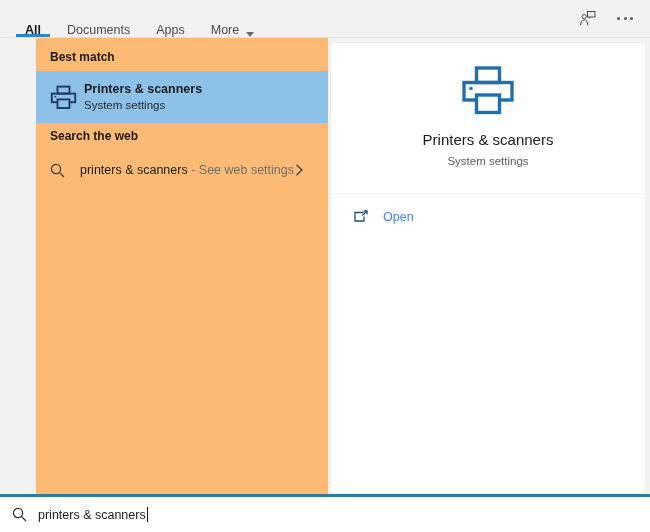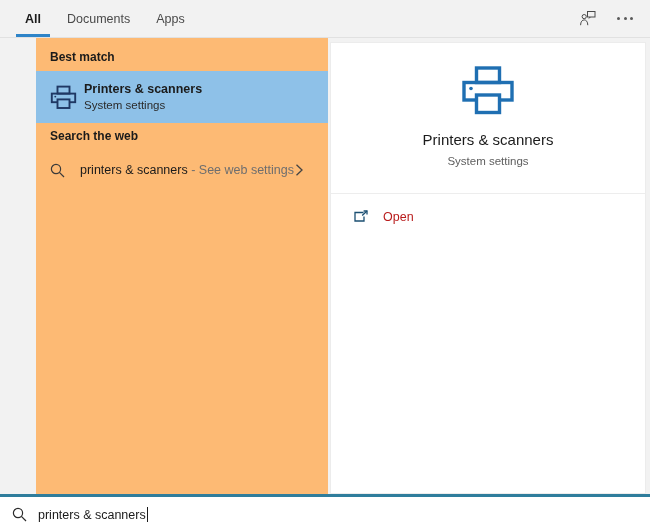--- a/index.html
+++ b/index.html
@@ -37,21 +37,21 @@
   .tabs {
     display: flex;
     align-items: center;
     height: 100%;
     padding-left: 12px;
   }
   .tab {
     position: relative;
     height: 100%;
     display: flex;
-    align-items: center;
+    align-items: flex-end;
     padding: 0 13px;
     font-size: 12.5px;
     color: #4a4a4a;
     cursor: default;
     white-space: nowrap;
   }
   .tab.active {
     color: #1b1b1b;
     font-weight: bold;
   }
@@ -243,21 +243,21 @@
   }
   .action-icon {
     width: 30px;
     min-width: 30px;
     display: flex;
     align-items: center;
     color: #1b4f72;
   }
   .action-label {
     font-size: 12.5px;
-    color: #b91c1c;
+    color: #3b82f6;
   }
 
   
   .searchbar {
     height: 35px;
     min-height: 35px;
     background: #ffffff;
     border-top: 3px solid #2f7d9c;
     display: flex;
     align-items: center;
@@ -300,20 +300,24 @@
 
       <div class="tab">
         <span>Documents</span>
       </div>
 
       <div class="tab">
         <span>Apps</span>
       </div>
 
 
+      <div class="tab">
+        <span>More</span>
+        <span class="chev"></span>
+      </div>
 
     </div>
 
     <div class="header-right">
       <div class="hicon">
         <svg width="17" height="17" viewBox="0 0 17 17" fill="none" stroke="#4a4a4a" stroke-width="1">
           <rect x="8.5" y="1.5" width="7.5" height="5.5"></rect>
           <path d="M10.5 7 L9.2 9.3 L12 7" fill="#4a4a4a" stroke="none"></path>
           <circle cx="5.2" cy="6.6" r="2.1"></circle>
           <path d="M1.6 15.2 C1.6 11.6 3.3 9.9 5.2 9.9 C7.1 9.9 8.8 11.6 8.8 15.2"></path>

